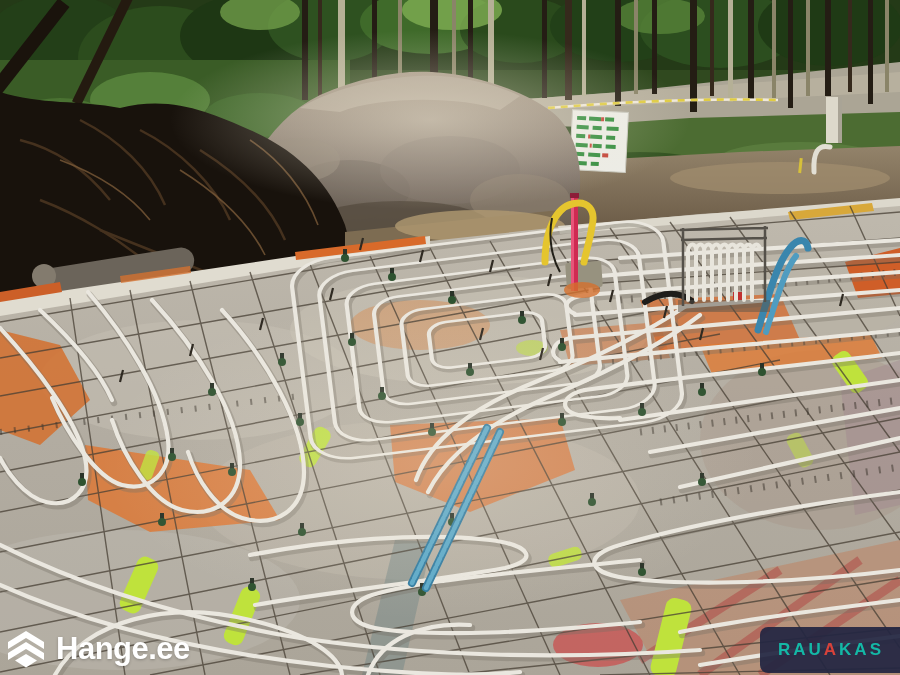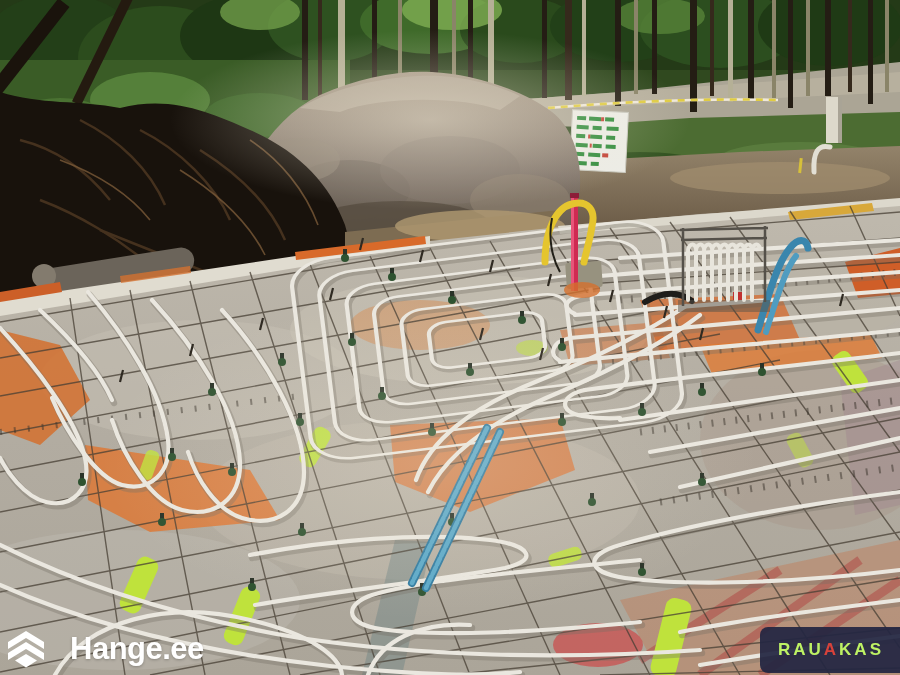--- a/index.html
+++ b/index.html
@@ -1,27 +1,27 @@
 <!DOCTYPE html>
 <html><head>
 <meta charset="utf-8">
 <style>
   html,body{margin:0;padding:0;background:#222;}
   .stage{position:relative;width:900px;height:675px;overflow:hidden;
          font-family:"Liberation Sans",sans-serif;background:#9b948a;}
   .scene{position:absolute;inset:0;display:block;}
-  .hange-logo{position:absolute;left:6px;bottom:6px;display:flex;align-items:center;gap:24px;
+  .hange-logo{position:absolute;left:6px;bottom:6px;display:flex;align-items:center;gap:10px;
               color:#ffffff;}
   .hange-logo .mark{width:40px;height:40px;flex:0 0 auto;}
   .hange-logo .txt{font-size:31px;font-weight:700;letter-spacing:-0.5px;
                    text-shadow:0 1px 3px rgba(0,0,0,.25);}
   .rauakas-logo{position:absolute;right:0;bottom:2px;height:46px;padding:0 16px 0 18px;
                 display:flex;align-items:center;border-radius:8px 0 0 8px;
                 background:rgba(34,38,66,.93);}
-  .rauakas-logo span{font-size:17px;font-weight:700;letter-spacing:3px;color:#bef264;}
+  .rauakas-logo span{font-size:17px;font-weight:700;letter-spacing:3px;color:#14b8a6;}
   .rauakas-logo .accent{color:#d8423a;}
 </style>
 </head>
 <body>
 
 <div class="stage">
 <svg class="scene" viewBox="0 0 900 675" xmlns="http://www.w3.org/2000/svg">
   <defs>
     <linearGradient id="moundGrad" x1="0" y1="0" x2="0" y2="1">
       <stop offset="0" stop-color="#a89a88"></stop>

